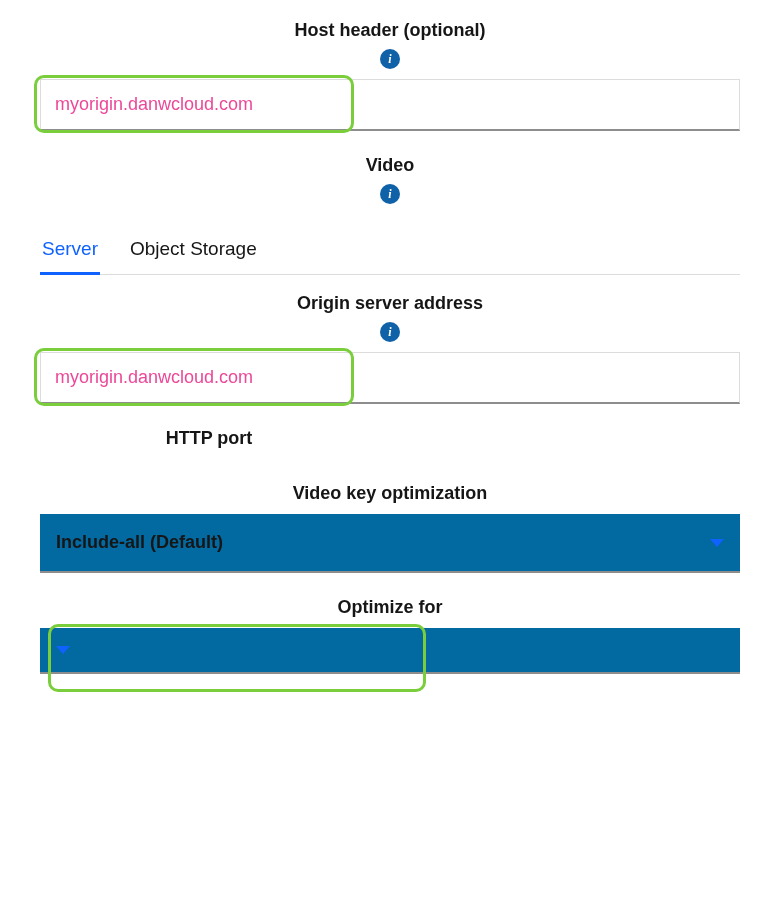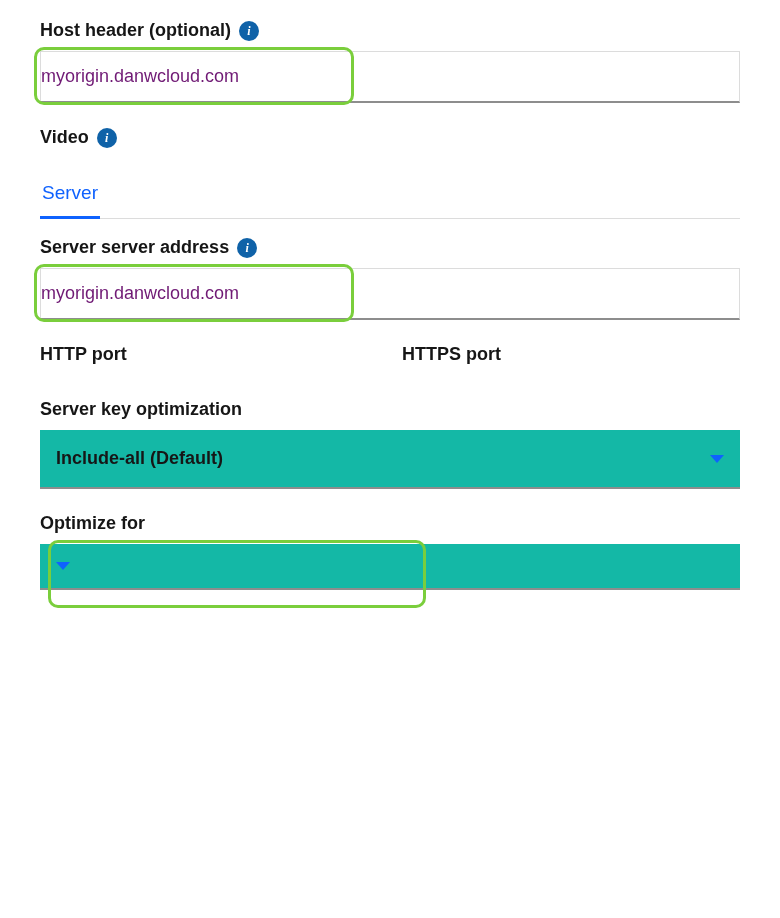--- a/index.html
+++ b/index.html
@@ -15,43 +15,44 @@
       color: #161616;
     }
     .field-group {
       margin-bottom: 24px;
     }
     .field-label {
       font-size: 18px;
       font-weight: 600;
       color: #161616;
       display: flex;
-      align-items: flex-end;
+      align-items: center;
       gap: 8px;
       margin-bottom: 10px;
+      flex-direction: column;
     }
     .info-icon {
       display: inline-flex;
       align-items: center;
       justify-content: center;
       width: 20px;
       height: 20px;
       background: #0f62a8;
       border-radius: 50%;
       color: #ffffff;
       font-weight: 700;
       font-size: 12px;
       font-family: Georgia, 'Times New Roman', serif;
       font-style: italic;
     }
     .text-input {
       width: 100%;
-      padding: 14px 0;
+      padding: 14px 14px;
       font-size: 18px;
-      color: #701a75;
+      color: #ec4899;
       background: #ffffff;
       border: 1px solid #dcdcdc;
       border-bottom: 2px solid #8d8d8d;
       outline: none;
     }
     .highlight-box {
       position: absolute;
       border: 3px solid #7ace3c;
       border-radius: 10px;
       pointer-events: none;
@@ -84,21 +85,21 @@
     }
     .two-col .field-group {
       flex: 1;
     }
     .select-input {
       width: 100%;
       padding: 18px 16px;
       font-size: 18px;
       font-weight: 700;
       color: #161616;
-      background: #14b8a6;
+      background: #0369a1;
       border: none;
       border-bottom: 2px solid #8d8d8d;
       display: flex;
       align-items: center;
       justify-content: space-between;
       cursor: pointer;
     }
     .chevron-down {
       width: 0;
       height: 0;
@@ -126,49 +127,47 @@
 
 <div class="field-group">
   <div class="field-label">
     <span>Video</span>
     <span class="info-icon">i</span>
   </div>
 </div>
 
 <div class="tabs">
   <div class="tab active">Server</div>
+  <div class="tab">Object Storage</div>
 </div>
 
 <div class="field-group">
   <div class="field-label">
-    <span>Server server address</span>
+    <span>Origin server address</span>
     <span class="info-icon">i</span>
   </div>
   <div class="input-wrap">
     <input type="text" class="text-input" value="myorigin.danwcloud.com" style="">
     <div class="highlight-box" style="top:-4px; left:-6px; width:320px; height:58px;"></div>
   </div>
 </div>
 
 <div class="two-col">
   <div class="field-group">
     <div class="field-label">
       <span>HTTP port</span>
     </div>
   </div>
   <div class="field-group">
-    <div class="field-label">
-      <span>HTTPS port</span>
-    </div>
   </div>
 </div>
 
 <div class="field-group">
   <div class="field-label">
-    <span>Server key optimization</span>
+    <span>Video key optimization</span>
   </div>
   <div class="select-input">
     <span>Include-all (Default)</span>
     <span class="chevron-down"></span>
   </div>
 </div>
 
 <div class="field-group" style="margin-bottom:18px;">
   <div class="field-label">
     <span>Optimize for</span>

